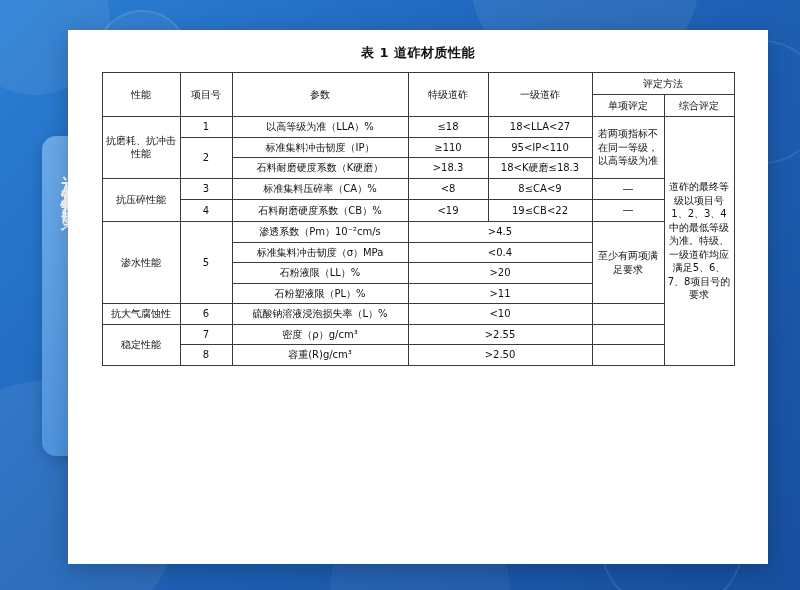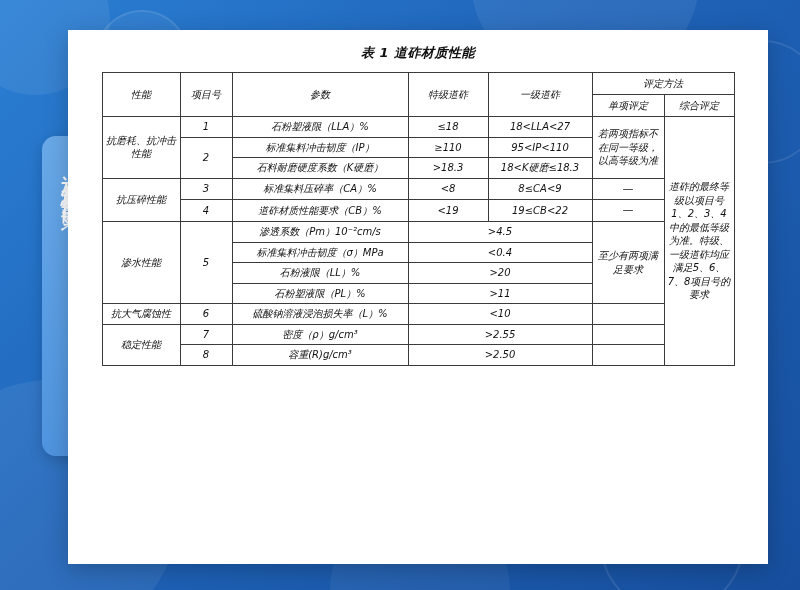--- a/index.html
+++ b/index.html
@@ -69,21 +69,20 @@
   #doc-card {
     position: absolute;
     left: 68px;
     top: 30px;
     width: 700px;
     height: 534px;
     background: #ffffff;
     box-shadow: 0 6px 22px rgba(0,0,0,0.22);
     box-sizing: border-box;
     padding: 12px 18px 10px 18px;
-    font-style: italic;
   }
   #doc-title {
     text-align: center;
     font-family: "DejaVu Sans", sans-serif;
     font-size: 13px;
     font-weight: bold;
     color: #111;
     margin: 2px 0 10px 0;
     letter-spacing: 0.5px;
   }
@@ -160,21 +159,21 @@
         <td colspan="2">评定方法</td>
       </tr>
       <tr class="hdr">
         <td>单项评定</td>
         <td>综合评定</td>
       </tr>
 
       <tr>
         <td rowspan="3">抗磨耗、抗冲击性能</td>
         <td>1</td>
-        <td>石粉塑液限（LLA）%</td>
+        <td>以高等级为准（LLA）%</td>
         <td>≤18</td>
         <td>18&lt;LLA&lt;27</td>
         <td rowspan="3">若两项指标不在同一等级，以高等级为准</td>
         <td rowspan="12">道砟的最终等级以项目号1、2、3、4中的最低等级为准。特级、一级道砟均应满足5、6、7、8项目号的要求</td>
       </tr>
 
       <tr>
         <td rowspan="2">2</td>
         <td>标准集料冲击韧度（IP）</td>
         <td>≥110</td>
@@ -191,21 +190,21 @@
         <td rowspan="2">抗压碎性能</td>
         <td>3</td>
         <td>标准集料压碎率（CA）%</td>
         <td>&lt;8</td>
         <td>8≤CA&lt;9</td>
         <td class="dash">—</td>
       </tr>
 
       <tr>
         <td>4</td>
-        <td>道砟材质性能要求（CB）%</td>
+        <td>石料耐磨硬度系数（CB）%</td>
         <td>&lt;19</td>
         <td>19≤CB&lt;22</td>
         <td class="dash">—</td>
       </tr>
 
       <tr>
         <td rowspan="4">渗水性能</td>
         <td rowspan="4">5</td>
         <td>渗透系数（Pm）10⁻²cm/s</td>
         <td colspan="2">&gt;4.5</td>

